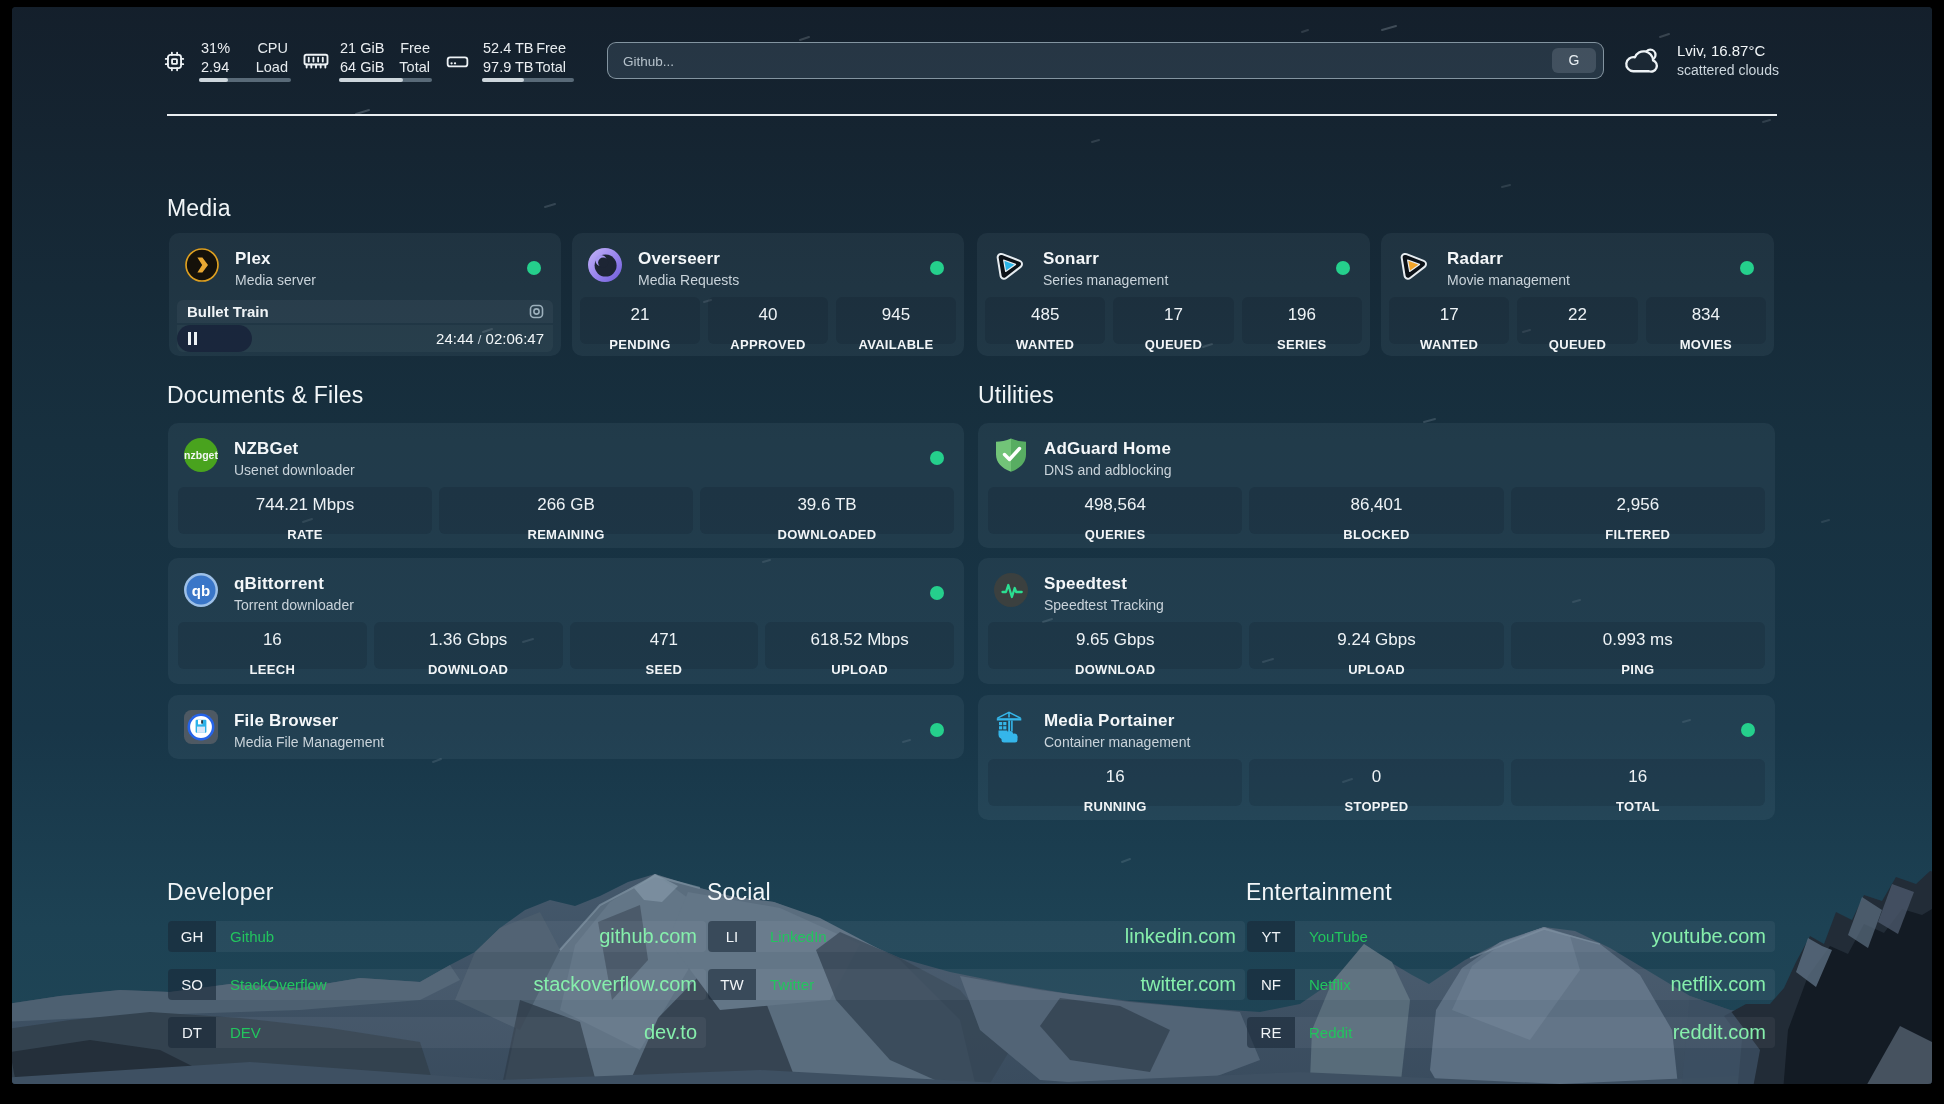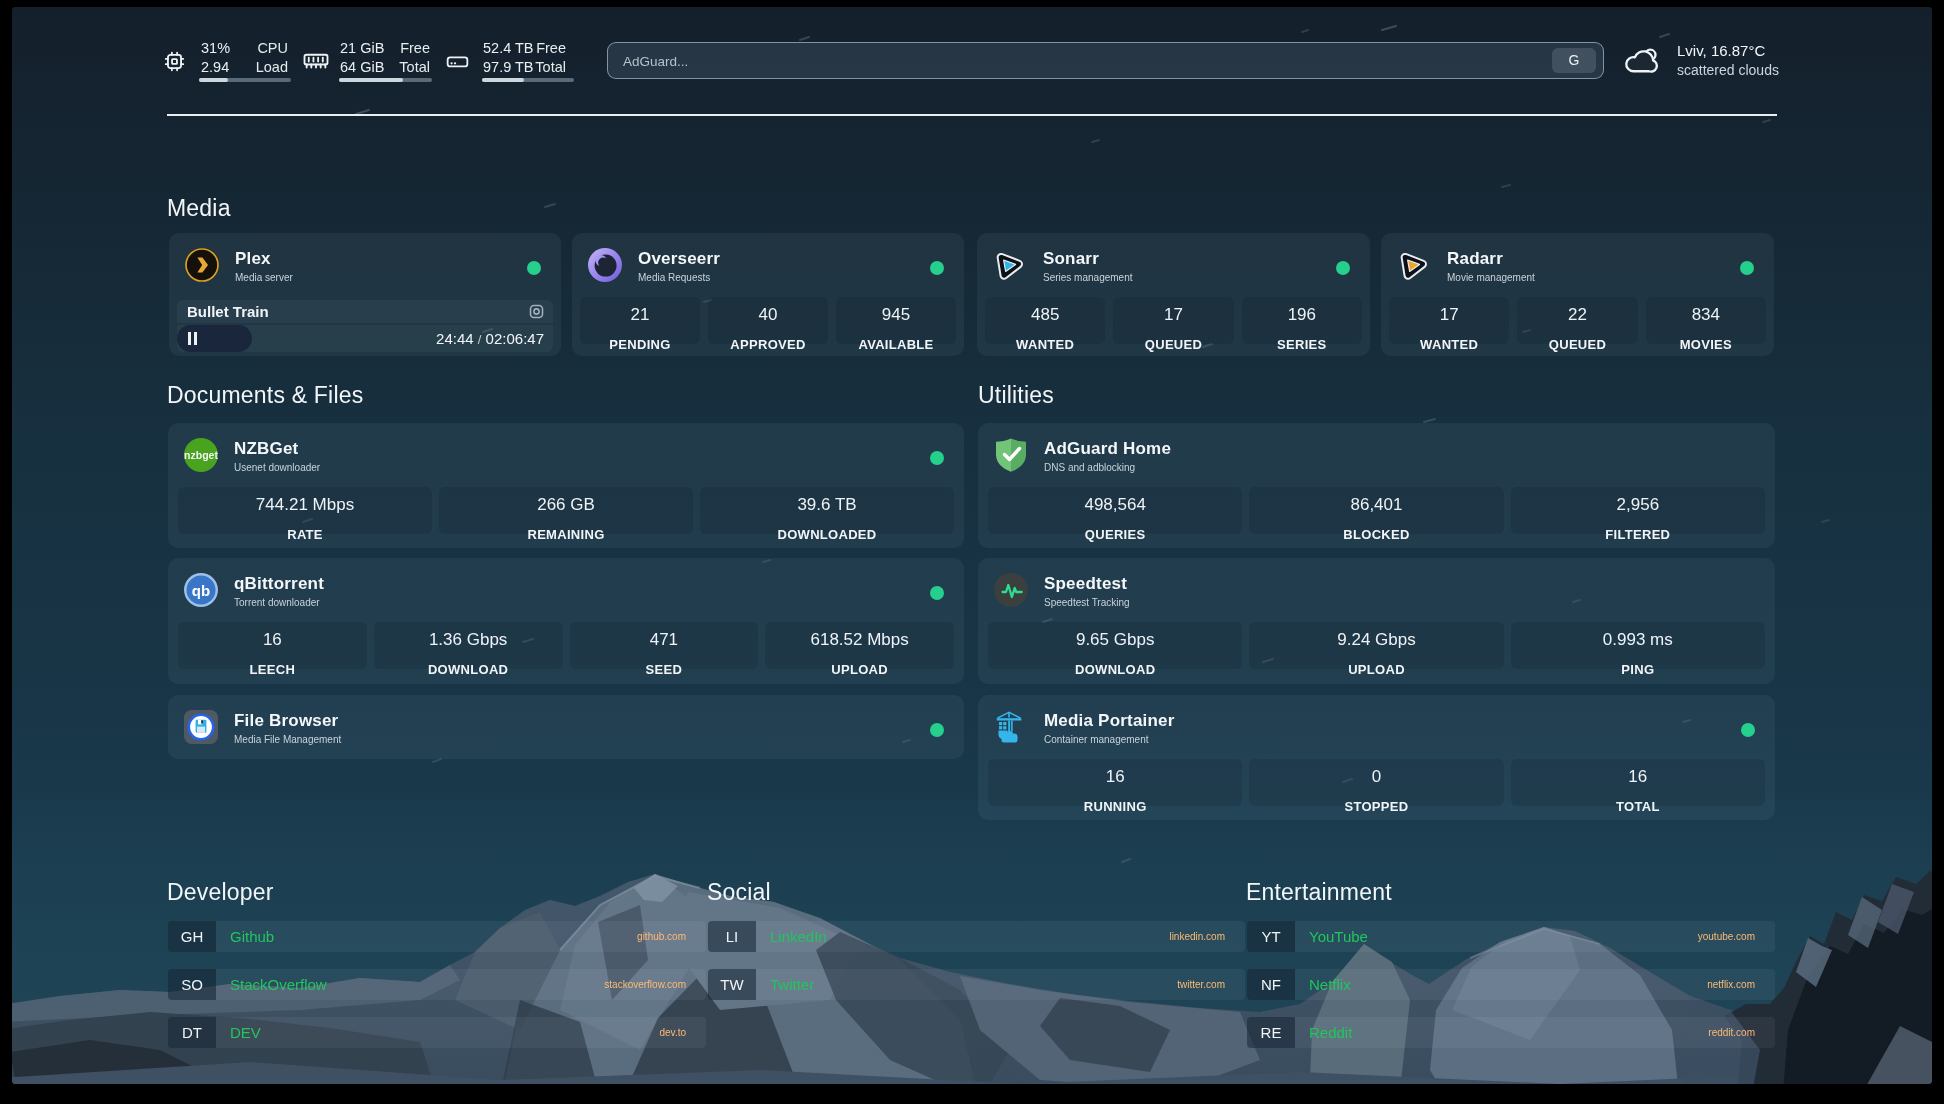--- a/index.html
+++ b/index.html
@@ -5,32 +5,32 @@
   * { margin:0; padding:0; box-sizing:border-box; }
   html,body { width:1944px; height:1104px; background:#000; overflow:hidden;
     font-family:"Liberation Sans", sans-serif; }
   #board { position:absolute; left:12px; top:7px; width:1920px; height:1077px;
     border-radius:4px; overflow:hidden; background:#16222d; }
   #bg { position:absolute; left:-12px; top:-7px; width:1944px; height:1104px; }
   .abs { position:absolute; }
   .card { position:absolute; background:rgba(190,225,245,0.062); border-radius:10px; }
   .ic { position:absolute; left:15px; top:14px; width:36px; height:36px; }
   .t1 { position:absolute; left:66px; top:16px; font-size:17px; font-weight:700; color:#f4f7f9; letter-spacing:0.2px;}
-  .t2 { position:absolute; left:66px; top:39px; font-size:10px; color:#c9d3da; }
+  .t2 { position:absolute; left:66px; top:39px; font-size:14px; color:#c9d3da; }
   .dot { position:absolute; right:20px; top:28px; width:14px; height:14px; border-radius:50%; background:#25cf8c; }
   .stats { position:absolute; left:8px; right:8px; top:64px; height:47px; display:flex; gap:8px; }
   .sb { flex:1; background:rgba(5,15,25,0.14); border-radius:6px; text-align:center; padding-top:8px; }
   .sb .v { font-size:17px; color:#eef3f6; }
   .sb .l { font-size:13px; font-weight:700; color:#f2f5f7; margin-top:12px; letter-spacing:0.3px; }
   .shead { position:absolute; font-size:23px; font-weight:500; color:#f2f6f8; letter-spacing:0.2px; }
   .bmrow { position:absolute; height:31px; border-radius:4px; background:rgba(235,245,252,0.055); }
   .bmab { position:absolute; left:0; top:0; bottom:0; width:48px; background:rgba(13,28,44,0.52);
      border-radius:4px 0 0 4px; color:#f0f4f7; font-size:15px; text-align:center; line-height:31px; }
   .bmnm { position:absolute; left:62px; top:0; line-height:31px; font-size:15px; color:#22c55e; }
-  .bmurl { position:absolute; right:20px; top:0; line-height:31px; font-size:10px; color:#fdba74; }
+  .bmurl { position:absolute; right:9px; top:0; line-height:31px; font-size:20px; color:#86efac; }
   .hw { position:absolute; top:39px; }
   .hw .vals { position:absolute; font-size:14.5px; color:#eceff2; line-height:19px; white-space:nowrap; }
   .hw .labs { position:absolute; font-size:14.5px; color:#e6ebee; line-height:19px; text-align:right; white-space:nowrap; }
   .bar { position:absolute; height:4px; border-radius:3px; background:rgba(165,185,200,0.48); }
   .bar > div { height:4px; border-radius:3px; background:#cdd6dc; }
 </style>
 </head>
 <body>
 <div id="board">
   <svg id="bg" viewBox="0 0 1944 1104" preserveAspectRatio="none">
@@ -148,21 +148,21 @@
         <div class="vals">52.4 TB<br>97.9 TB</div>
       </div>
     <div class="hw" style="left:483px;width:83px;">
         <div class="labs" style="width:83px;">Free<br>Total</div>
       </div>
     <div class="bar" style="left:482px;top:78px;width:92px;">
         <div style="width:42px;"></div>
       </div>
 
     <div class="abs" style="left:607px;top:42px;width:997px;height:37px;border:1.5px solid rgba(210,225,235,0.55);border-radius:9px;background:rgba(130,160,185,0.17);">
-      <div style="position:absolute;left:15px;top:11px;font-size:13.5px;color:#b6c2cb;">AdGuard...</div>
+      <div style="position:absolute;left:15px;top:11px;font-size:13.5px;color:#b6c2cb;">Github...</div>
       <div style="position:absolute;right:7px;top:5px;width:44px;height:25px;border-radius:6px;background:rgba(220,235,245,0.15);text-align:center;line-height:25px;font-size:14px;color:#e9eff3;">G</div>
     </div>
 
     <svg class="abs" style="left:1624px;top:45px" width="36" height="29" viewBox="0 0 39 31">
       <circle cx="28.5" cy="10.5" r="5.6" fill="none" stroke="#eef3f6" stroke-width="2.5"></circle>
       <path d="M27 28.2 H10 a7.6 7.6 0 1 1 1.8-15 A10.2 10.2 0 0 1 31.5 16.4 a6.1 6.1 0 0 1 -4.5 11.8 z" fill="#1b2834" stroke="#eef3f6" stroke-width="2.5" stroke-linejoin="round"></path>
     </svg>
     <div class="abs" style="left:1677px;top:42px;font-size:15px;color:#f2f6f8;">Lviv, 16.87°C</div>
     <div class="abs" style="left:1677px;top:62px;font-size:14px;color:#ccd6dd;">scattered clouds</div>
 

